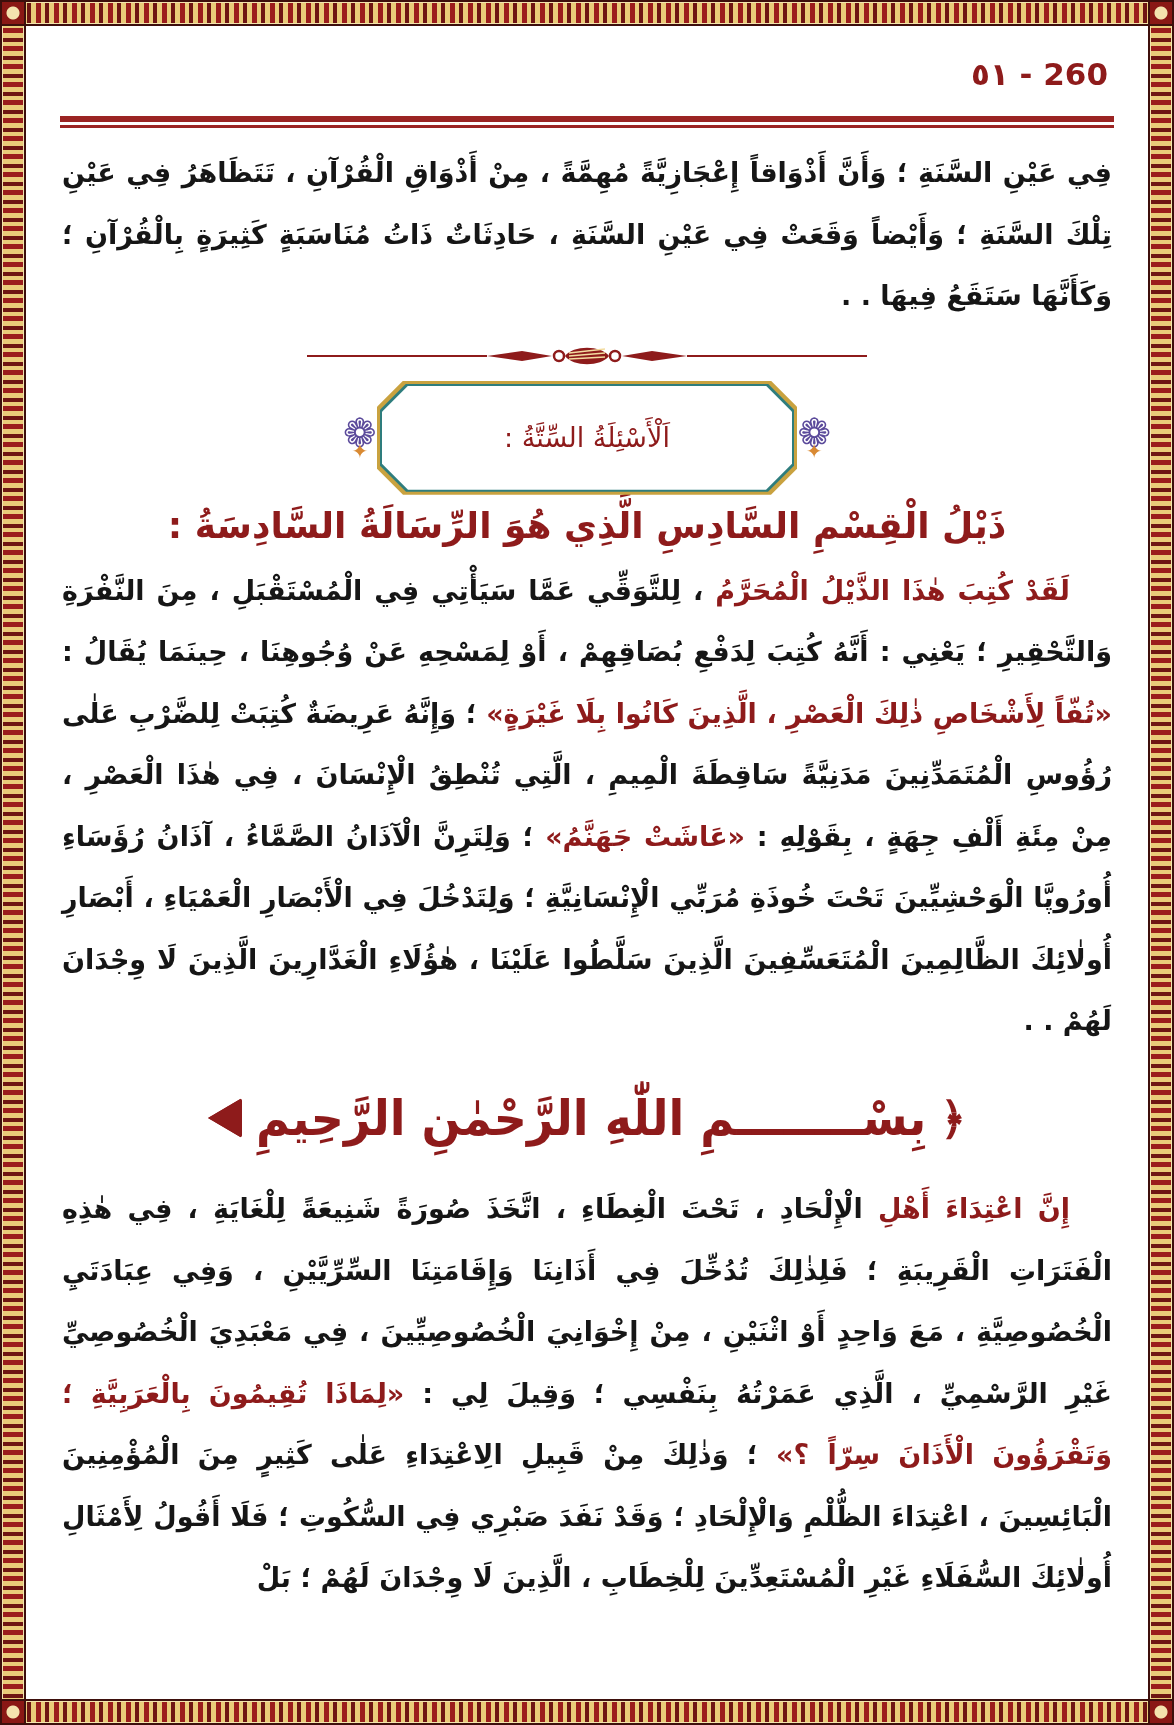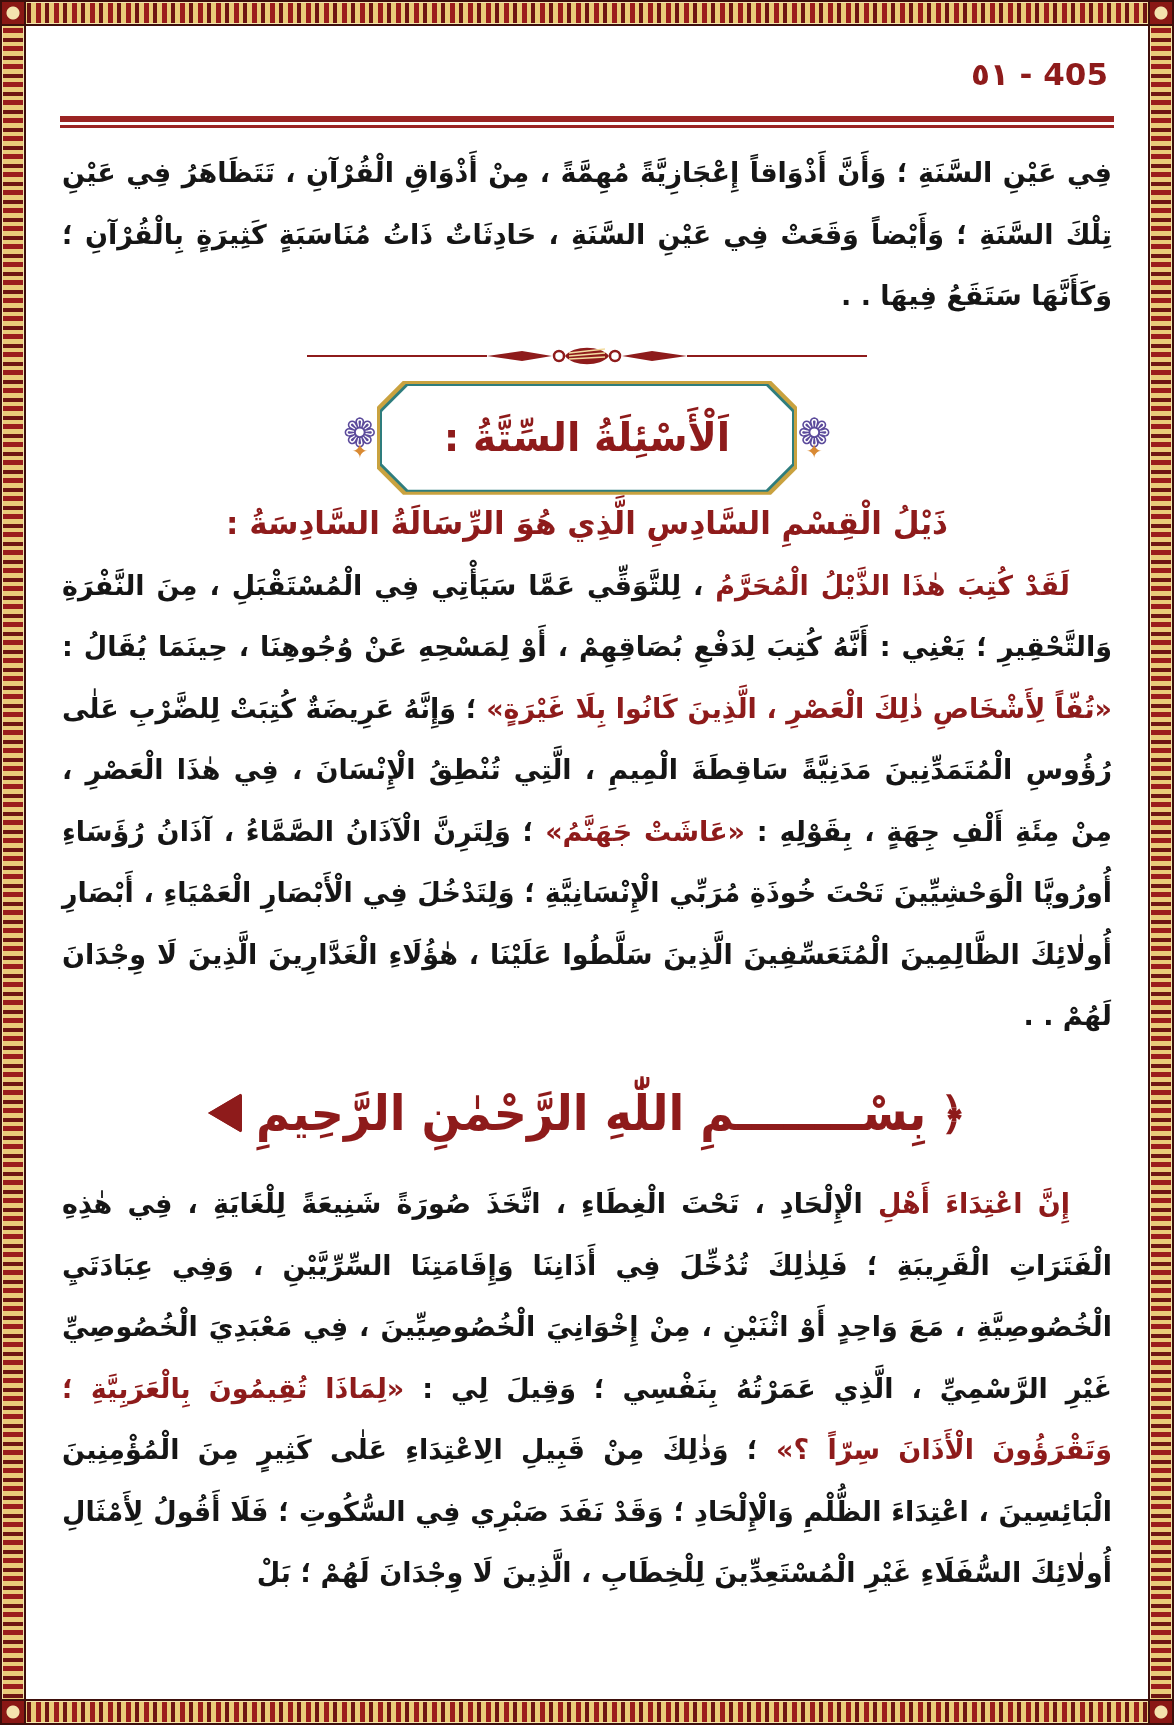--- a/index.html
+++ b/index.html
@@ -81,33 +81,33 @@
   .divider svg{display:block;}
 
   
   .frame-wrap{position:relative;width:420px;margin:6px auto 10px auto;}
   .frame-oct{
     clip-path:polygon(26px 0,calc(100% - 26px) 0,100% 26px,100% calc(100% - 26px),calc(100% - 26px) 100%,26px 100%,0 calc(100% - 26px),0 26px);
   }
   .frame-gold{background:var(--frame-gold);padding:3px;}
   .frame-teal{background:var(--teal);padding:2px;}
   .frame-white{background:#ffffff;min-height:104px;display:flex;align-items:center;justify-content:center;}
-  .frame-title{color:var(--red);font-size:39px;font-weight:bold;padding:6px 10px;text-align:right;}
+  .frame-title{color:var(--red);font-size:27px;font-weight:normal;padding:6px 10px;text-align:right;}
   .flourish{
     position:absolute;top:50%;transform:translateY(-50%);
     display:flex;flex-direction:column;align-items:center;line-height:0.8;
     z-index:2;user-select:none;
   }
   .flourish .f-big{color:var(--flourish-purple);font-size:40px;}
   .flourish .f-small{color:var(--flourish-orange);font-size:20px;margin-top:-6px;}
   .flourish.right-side{right:-34px;}
   .flourish.left-side{left:-34px;}
 
   .subtitle{
-    text-align:center;color:var(--red);font-size:31px;font-weight:bold;margin:8px 0 2px 0;
+    text-align:center;color:var(--red);font-size:36px;font-weight:bold;margin:8px 0 2px 0;
   }
 
   
   .basmala-row{
     display:flex;align-items:center;justify-content:center;gap:14px;
     margin:20px 0 6px 0;height:92px;
   }
   .basmala-bracket{color:var(--red);font-size:44px;font-weight:bold;}
   .basmala-text{
     color:var(--red);font-size:46px;font-weight:bold;white-space:nowrap;
@@ -132,21 +132,21 @@
 <div class="edge edge-left"></div>
 <div class="edge edge-right"></div>
 <div class="corner tl"></div>
 <div class="corner tr"></div>
 <div class="corner bl"></div>
 <div class="corner br"></div>
 
 <div class="content">
 
   <div class="header">
-    <span class="page-number">405 - ٥١</span>
+    <span class="page-number">260 - ٥١</span>
   </div>
 
   <div class="header-rule">
     <div class="thick"></div>
     <div class="thin"></div>
   </div>
 
   <p class="body-par">فِي عَيْنِ السَّنَةِ ؛ وَأَنَّ أَذْوَاقاً إِعْجَازِيَّةً مُهِمَّةً ، مِنْ أَذْوَاقِ الْقُرْآنِ ، تَتَظَاهَرُ فِي عَيْنِ تِلْكَ السَّنَةِ ؛ وَأَيْضاً وَقَعَتْ فِي عَيْنِ السَّنَةِ ، حَادِثَاتٌ ذَاتُ مُنَاسَبَةٍ كَثِيرَةٍ بِالْقُرْآنِ ؛ وَكَأَنَّهَا سَتَقَعُ فِيهَا . .</p>
 
   <div class="divider">

